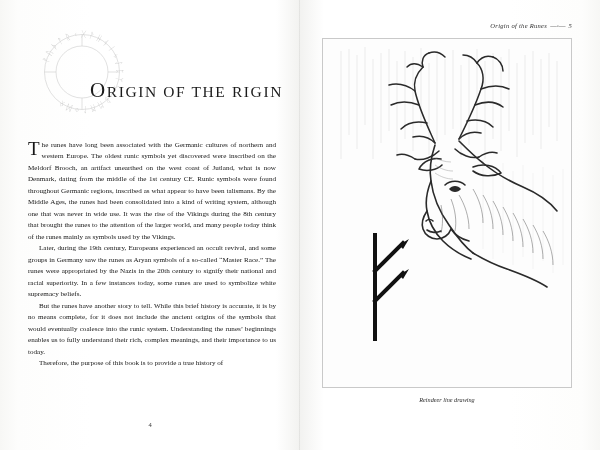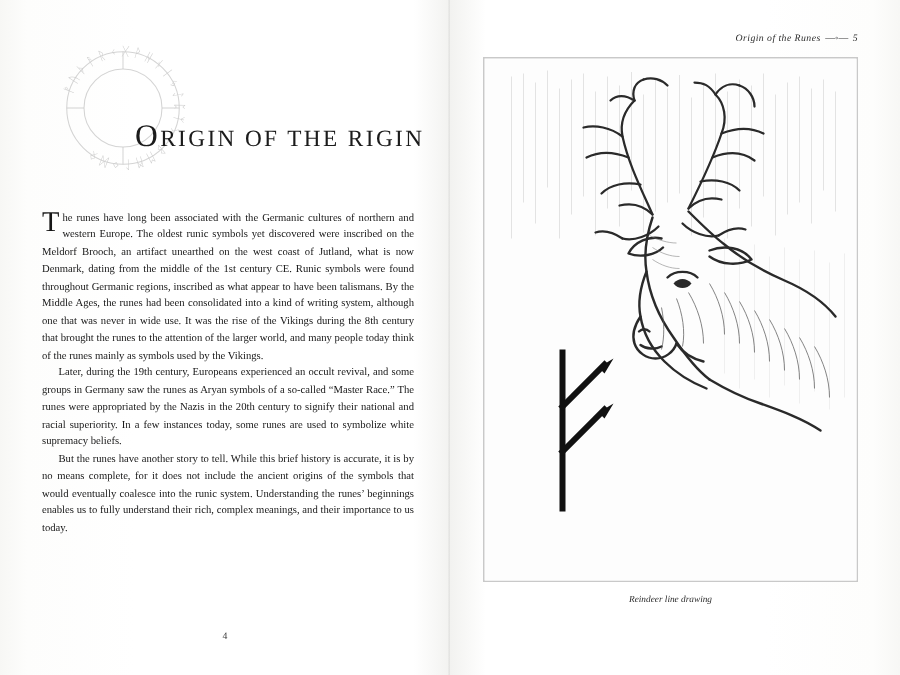--- a/index.html
+++ b/index.html
@@ -174,20 +174,21 @@
 
       <div class="chapter-title">
         <span class="cap">O</span><span>RIGIN OF THE RIGIN</span>
       </div>
     </div>
 
     <div class="body-col">
       <p class="first"><span class="dropcap">T</span><span>he runes have long been associated with the Germanic cultures of northern and western Europe. The oldest runic symbols yet discovered were inscribed on the Meldorf Brooch, an artifact unearthed on the west coast of Jutland, what is now Denmark, dating from the middle of the 1st century CE. Runic symbols were found throughout Germanic regions, inscribed as what appear to have been talismans. By the Middle Ages, the runes had been consolidated into a kind of writing system, although one that was never in wide use. It was the rise of the Vikings during the 8th century that brought the runes to the attention of the larger world, and many people today think of the runes mainly as symbols used by the Vikings.</span></p>
       <p>Later, during the 19th century, Europeans experienced an occult revival, and some groups in Germany saw the runes as Aryan symbols of a so-called “Master Race.” The runes were appropriated by the Nazis in the 20th century to signify their national and racial superiority. In a few instances today, some runes are used to symbolize white supremacy beliefs.</p>
       <p>But the runes have another story to tell. While this brief history is accurate, it is by no means complete, for it does not include the ancient origins of the symbols that would eventually coalesce into the runic system. Understanding the runes’ beginnings enables us to fully understand their rich, complex meanings, and their importance to us today.</p>
+      <p>Therefore, the purpose of this book is to provide a true history of</p>
     </div>
 
     <div class="folio">4</div>
   </div>
 
   <div class="gutter"></div>
 
   <div class="page page-right">
 
     <div class="running-head">

